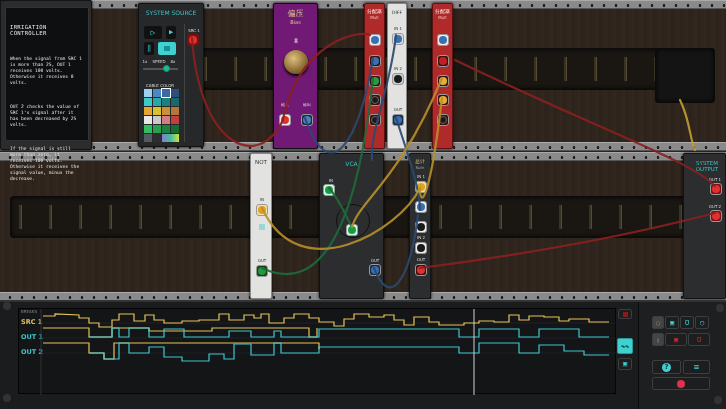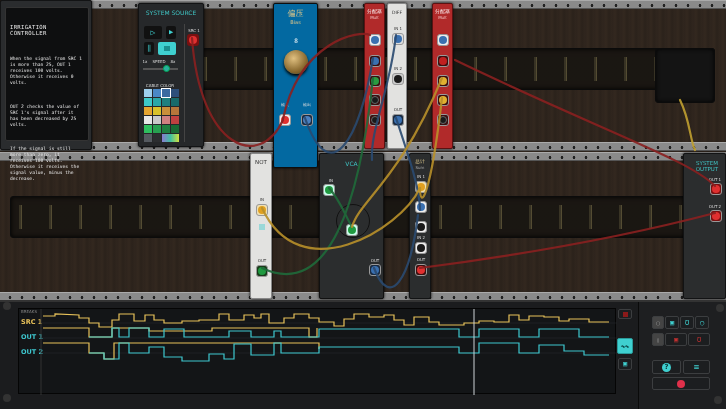--- a/index.html
+++ b/index.html
@@ -92,21 +92,21 @@
     <div class="swatch" style="left:9px;top:45px;background:#2c2e30"></div>
     <div class="swatch" style="left:18px;top:45px;width:17px;background:linear-gradient(90deg,#8a7ad0,#40c0a0,#d0e040)"></div>
   </div>
   <div class="abs" style="left:45px;top:20px;width:1px;height:118px;background:#444"></div>
   <div class="label" style="left:46px;top:24px;width:18px">SRC 1</div>
   <div class="abs" style="left:48px;top:30px;width:12px;height:12px;border-radius:3px;background:#7a1010">
       <div style="position:absolute;left:2px;top:2px;width:8px;height:8px;border-radius:50%;background:#e03030"></div>
     </div>
 </div>
 
-<div class="panel" style="left:273px;top:3px;width:45px;height:165px;background:#0369a1;border:1px solid #0e0e0e">
+<div class="panel" style="left:273px;top:3px;width:45px;height:146px;background:#701a75;border:1px solid #0e0e0e">
   <div class="ptitle" style="top:4px;font-size:8px">偏压</div>
   <div class="ptitle" style="top:15px;font-size:5px">Bias</div>
   <div class="abs" style="left:15px;top:33px;width:14px;font-size:6px;color:#fff;text-align:center">8</div>
   <div class="abs" style="left:10px;top:46px;width:24px;height:24px;border-radius:50%;background:radial-gradient(circle at 40% 35%,#e0c080,#8a6a30 60%,#4a3815);box-shadow:0 2px 3px #000"></div>
   <div class="label" style="left:5px;top:98px;width:12px">输入</div>
   <div class="label" style="left:27px;top:98px;width:12px">输出</div>
   <div class="jack" style="left:5px;top:110px">
       <i style="background:#e03030"></i>
     </div>
   <div class="jack" style="left:27px;top:110px;background:#1a2a40">

